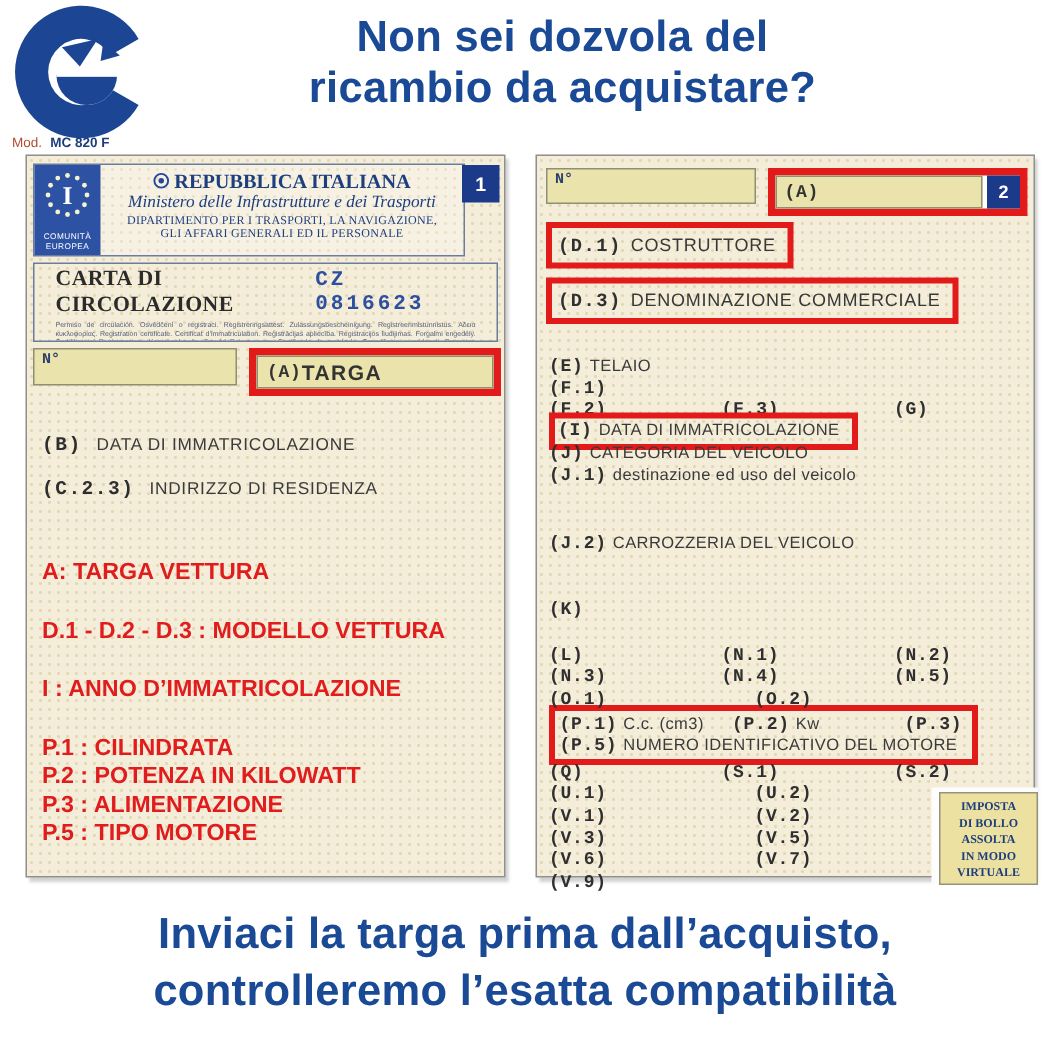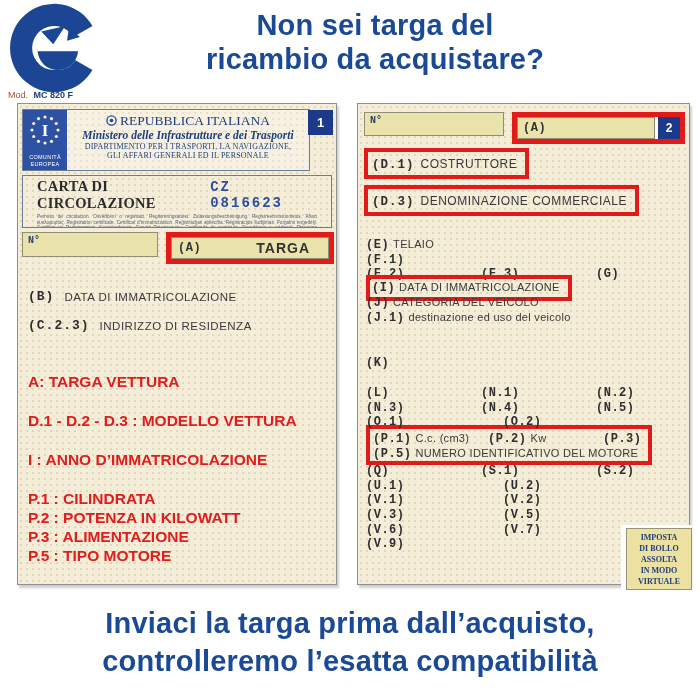--- a/index.html
+++ b/index.html
@@ -22,23 +22,23 @@
          box-shadow:2px 3px 2px rgba(120,120,120,0.35);box-sizing:border-box;}
   .panel.left{left:17px;width:320px;}
   .panel.right{left:357px;width:333px;}
 
   
   .hdr-box{position:absolute;left:4px;top:5px;width:288px;height:62px;border:1px solid #6b7d9a;
            display:flex;box-sizing:border-box;background:rgba(255,255,255,0.25);}
   .eu-box{width:44px;background:#2e52a3;color:#fff;text-align:center;flex:none;}
   .eu-box .eu-t{font-size:5.5px;line-height:6.5px;letter-spacing:0.3px;}
   .hdr-text{flex:1;text-align:center;color:#1d3f7e;padding-top:3px;overflow:hidden;}
-  .country{font-family:"Liberation Serif",serif;font-weight:normal;font-size:13.5px;line-height:15px;}
+  .country{font-family:"Liberation Serif",serif;font-weight:bold;font-size:13.5px;line-height:15px;}
   .country svg{vertical-align:-1px;margin-right:3px;}
-  .ministry{font-family:"Liberation Serif",serif;font-weight:bold;font-style:italic;
+  .ministry{font-family:"Liberation Serif",serif;font-weight:normal;font-style:italic;
             font-size:11.5px;line-height:13px;margin-top:1px;}
   .dept{font-family:"Liberation Serif",serif;font-size:8px;line-height:9px;letter-spacing:0.2px;}
 
   .badge{background:#1c3a8a;color:#fff;font-weight:bold;display:grid;place-items:center;}
   .b1{position:absolute;right:3px;top:6px;width:25px;height:25px;font-size:13px;}
 
   .carta-box{position:absolute;left:4px;top:71px;width:310px;height:53px;border:1px solid #6b7d9a;
              box-sizing:border-box;padding:2px 14px;overflow:hidden;}
   .carta-row{display:flex;align-items:baseline;}
   .carta-title{font-family:"Liberation Serif",serif;font-weight:bold;font-size:14.5px;
@@ -53,21 +53,21 @@
          color:#2c3e6e;display:block;padding:2px 0 0 5px;}
 
   .nrow{position:absolute;left:4px;top:128px;width:312px;display:flex;align-items:flex-start;}
   .nfield{width:136px;height:25px;}
   .hl-frame{border:5px solid #e21a1a;background:#fff;box-sizing:border-box;}
   .targa{margin-left:8px;flex:1;height:32px;}
   .targa-inner{width:100%;height:100%;display:flex;align-items:center;}
   .codeTxt{font-family:"Liberation Mono",monospace;font-weight:bold;font-size:12px;
            color:#333;letter-spacing:0.5px;}
   .targa-inner .codeTxt{margin-left:6px;}
-  .targa-label{flex:1;text-align:right;font-weight:bold;font-size:14px;letter-spacing:1px;
+  .targa-label{flex:1;text-align:left;font-weight:bold;font-size:14px;letter-spacing:1px;
                color:#333;padding-right:18px;}
 
   
   .lp-fields{position:absolute;left:10px;top:178px;}
   .lp-row{height:29px;display:flex;align-items:center;}
   .lp-row .code{font-family:"Liberation Mono",monospace;font-weight:bold;font-size:13px;
                 letter-spacing:1px;color:#2e2e2e;margin-right:10px;}
   .lp-row .lbl{font-size:11.5px;letter-spacing:0.5px;color:#3a3a3a;}
 
   
@@ -121,21 +121,21 @@
   <svg class="logo" viewBox="0 0 100 100" aria-hidden="true">
     <path d="M89.6,26 A48,48 0 1,0 89.6,74 L68.8,62 A24,24 0 1,1 68.8,38 Z" fill="#1c4694"></path>
     <circle cx="52" cy="52" r="22" fill="#fff"></circle>
     <path d="M30,52 A22,22 0 0,0 74,52 Z" fill="#1c4694"></path>
     <rect x="30" y="50" width="44" height="3.5" fill="#fff"></rect>
     <polygon points="34,32 60,26 47,46" fill="#1c4694"></polygon>
     <polygon points="64,28 76,38 62,42" fill="#1c4694"></polygon>
   </svg>
 
   <div class="title">
-    <div>Non sei targa del</div>
+    <div>Non sei dozvola del</div>
     <div>ricambio da acquistare?</div>
   </div>
 
   <div class="mod">
     <span class="pfx">Mod.</span>
     <span class="code">MC 820 F</span>
   </div>
 
   <div class="panel left">
 
@@ -245,20 +245,21 @@
         <div class="d-field"><span class="code">(D.3)</span><span class="lbl">DENOMINAZIONE COMMERCIALE</span></div>
       </div>
 
     <div class="rp-rows">
         <div class="rp-row"><span class="rp-cell"><span class="code">(E)</span><span class="lbl">TELAIO</span></span></div>
         <div class="rp-row"><span class="rp-cell"><span class="code">(F.1)</span></span></div>
         <div class="rp-row"><span class="rp-cell"><span class="code">(F.2)</span></span><span class="rp-cell"><span class="code">(F.3)</span></span><span class="rp-cell"><span class="code">(G)</span></span></div>
         <div class="rp-row hl-row"><span class="rp-cell"><span class="code">(I)</span><span class="lbl">DATA DI IMMATRICOLAZIONE</span></span></div>
         <div class="rp-row"><span class="rp-cell"><span class="code">(J)</span><span class="lbl">CATEGORIA DEL VEICOLO</span></span></div>
         <div class="rp-row"><span class="rp-cell"><span class="code">(J.1)</span><span class="lbl">destinazione ed uso del veicolo</span></span></div>
+        <div class="rp-row gap-lg"><span class="rp-cell"><span class="code">(J.2)</span><span class="lbl">CARROZZERIA DEL VEICOLO</span></span></div>
         <div class="rp-row gap-lg"><span class="rp-cell"><span class="code">(K)</span></span></div>
         <div class="rp-row gap-md"><span class="rp-cell"><span class="code">(L)</span></span><span class="rp-cell"><span class="code">(N.1)</span></span><span class="rp-cell"><span class="code">(N.2)</span></span></div>
         <div class="rp-row"><span class="rp-cell"><span class="code">(N.3)</span></span><span class="rp-cell"><span class="code">(N.4)</span></span><span class="rp-cell"><span class="code">(N.5)</span></span></div>
         <div class="rp-row pair"><span class="rp-cell"><span class="code">(O.1)</span></span><span class="rp-cell"><span class="code">(O.2)</span></span></div>
         <div class="p-box">
           <div class="rp-row"><span class="rp-cell"><span class="code">(P.1)</span><span class="lbl">C.c. (cm3)</span></span><span class="rp-cell"><span class="code">(P.2)</span><span class="lbl">Kw</span></span><span class="rp-cell"><span class="code">(P.3)</span></span></div>
           <div class="rp-row"><span class="rp-cell"><span class="code">(P.5)</span><span class="lbl">NUMERO IDENTIFICATIVO DEL MOTORE</span></span></div>
         </div>
         <div class="rp-row"><span class="rp-cell"><span class="code">(Q)</span></span><span class="rp-cell"><span class="code">(S.1)</span></span><span class="rp-cell"><span class="code">(S.2)</span></span></div>
         <div class="rp-row pair"><span class="rp-cell"><span class="code">(U.1)</span></span><span class="rp-cell"><span class="code">(U.2)</span></span></div>

